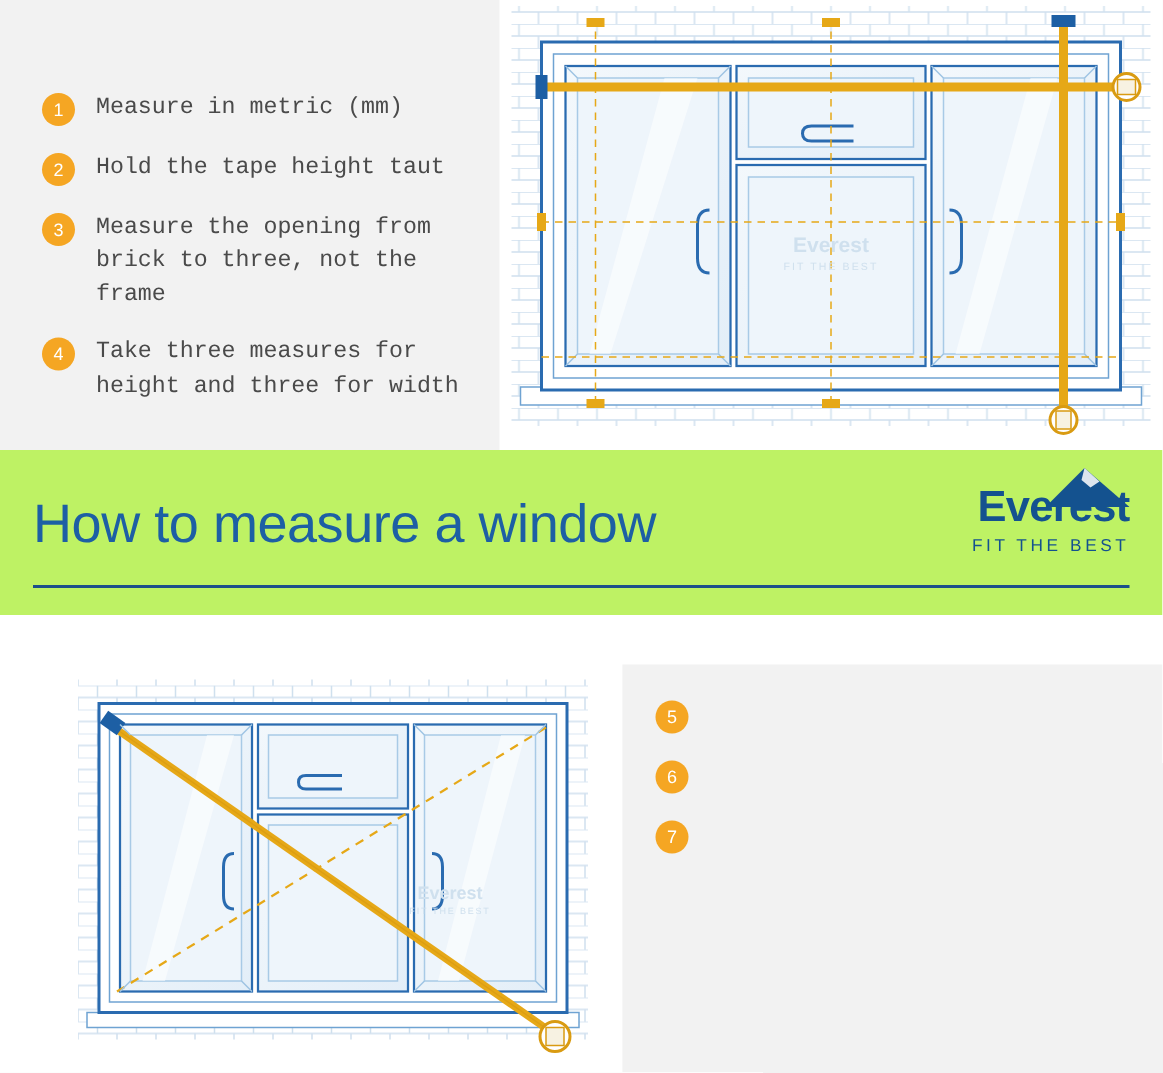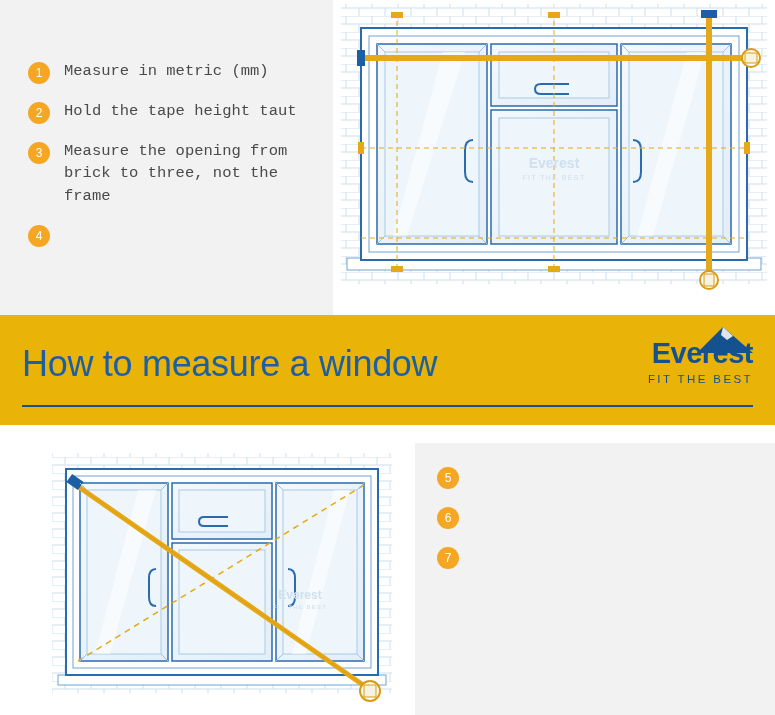--- a/index.html
+++ b/index.html
@@ -61,24 +61,24 @@
     position: absolute;
     left: 333px; top: 0;
     width: 442px;
     height: 315px;
     background: #ffffff;
   }
 
   
   .title-band {
     position: absolute;
-    left: 0; top: 315px;
+    left: 0; top: 300px;
     width: 775px;
     height: 110px;
-    background: #eab308;
+    background: #bef264;
   }
   .page-title {
     position: absolute;
     left: 22px;
     top: 28px;
     font-size: 36px;
     color: #1d5fa4;
     font-weight: normal;
     font-family: "Liberation Sans", sans-serif;
     letter-spacing: -0.3px;
@@ -170,20 +170,21 @@
       <div class="step-text">Hold the tape height taut</div>
     </div>
 
     <div class="step">
       <div class="badge">3</div>
       <div class="step-text">Measure the opening from brick to three, not the frame</div>
     </div>
 
     <div class="step">
       <div class="badge">4</div>
+      <div class="step-text">Take three measures for height and three for width</div>
     </div>
 
   </div>
 
   <div class="window-top">
     <svg width="442" height="315" viewBox="0 0 442 315">
       <defs>
         <pattern id="brickTop" width="26" height="16" patternUnits="userSpaceOnUse">
           <rect width="26" height="16" fill="#ffffff"></rect>
           <path d="M0 0 H26 M0 8 H26 M13 0 V8 M0 8 V16 M26 8 V16" stroke="#cfe0ee" stroke-width="1" fill="none"></path>

